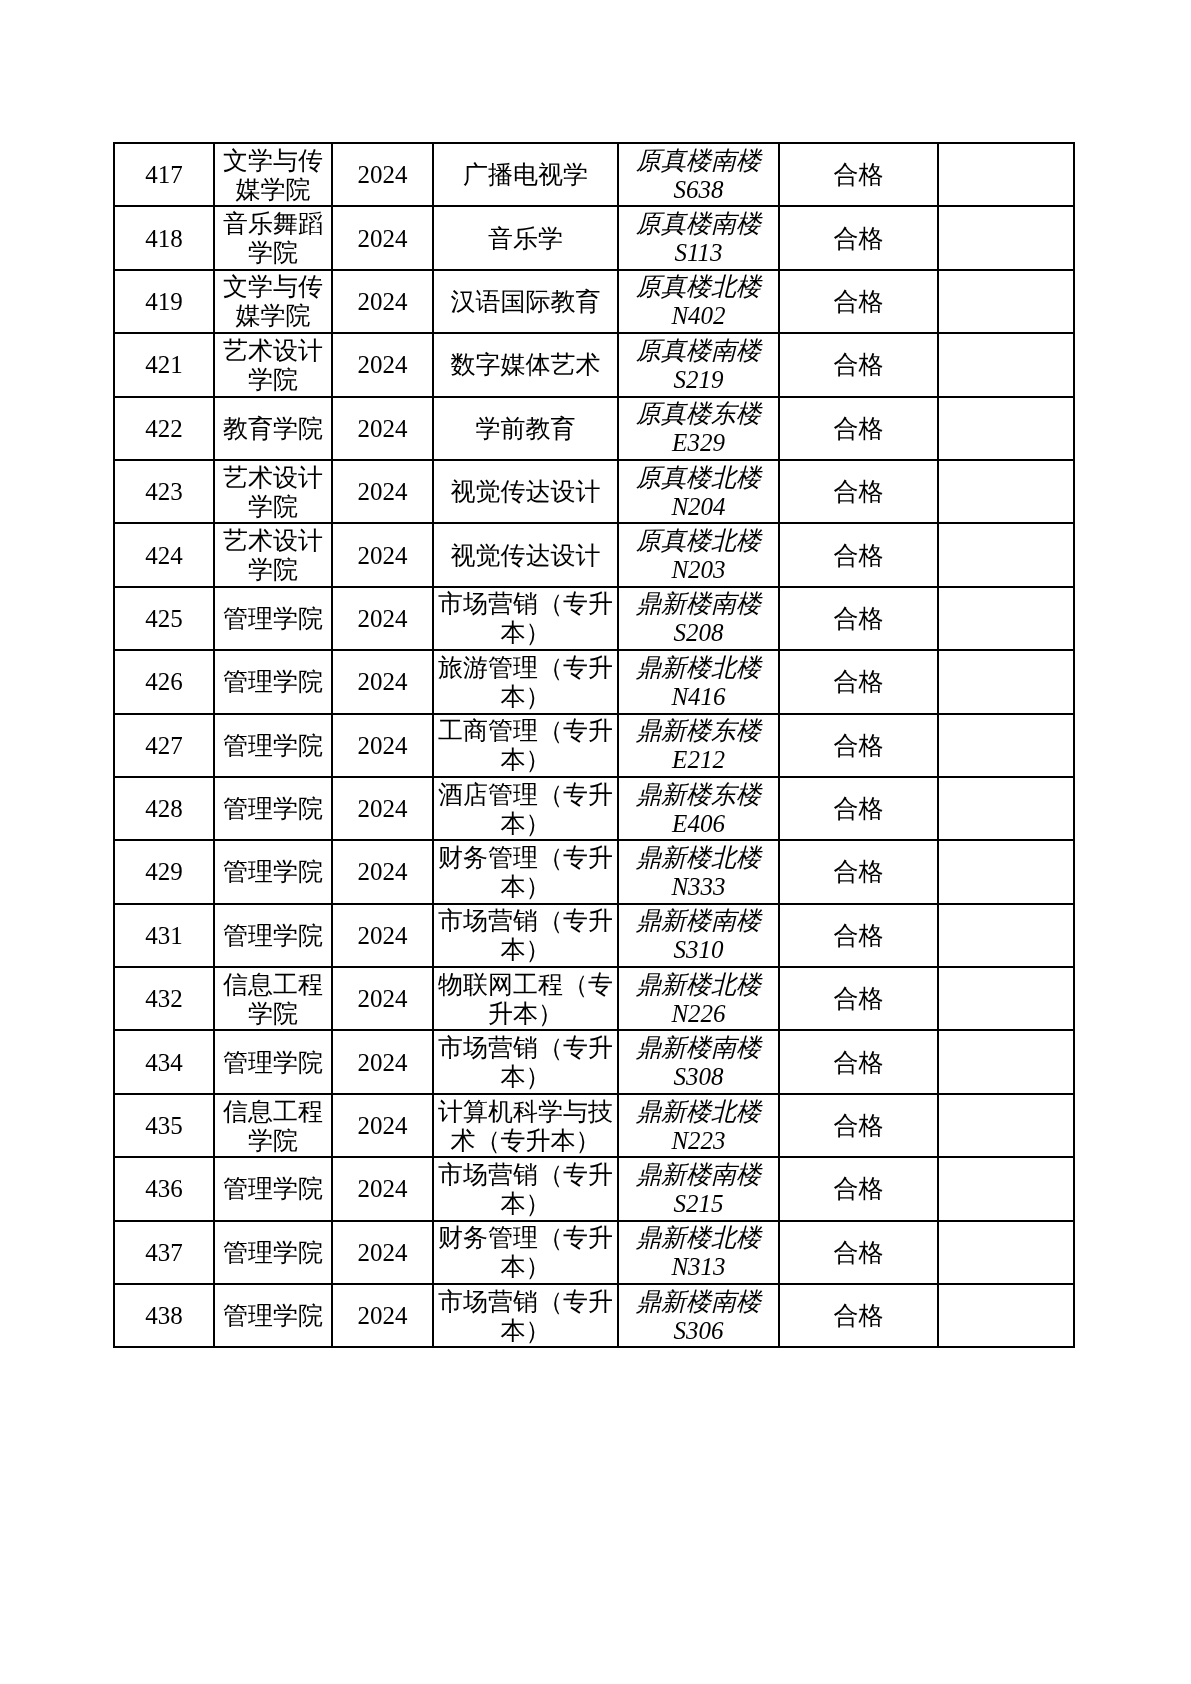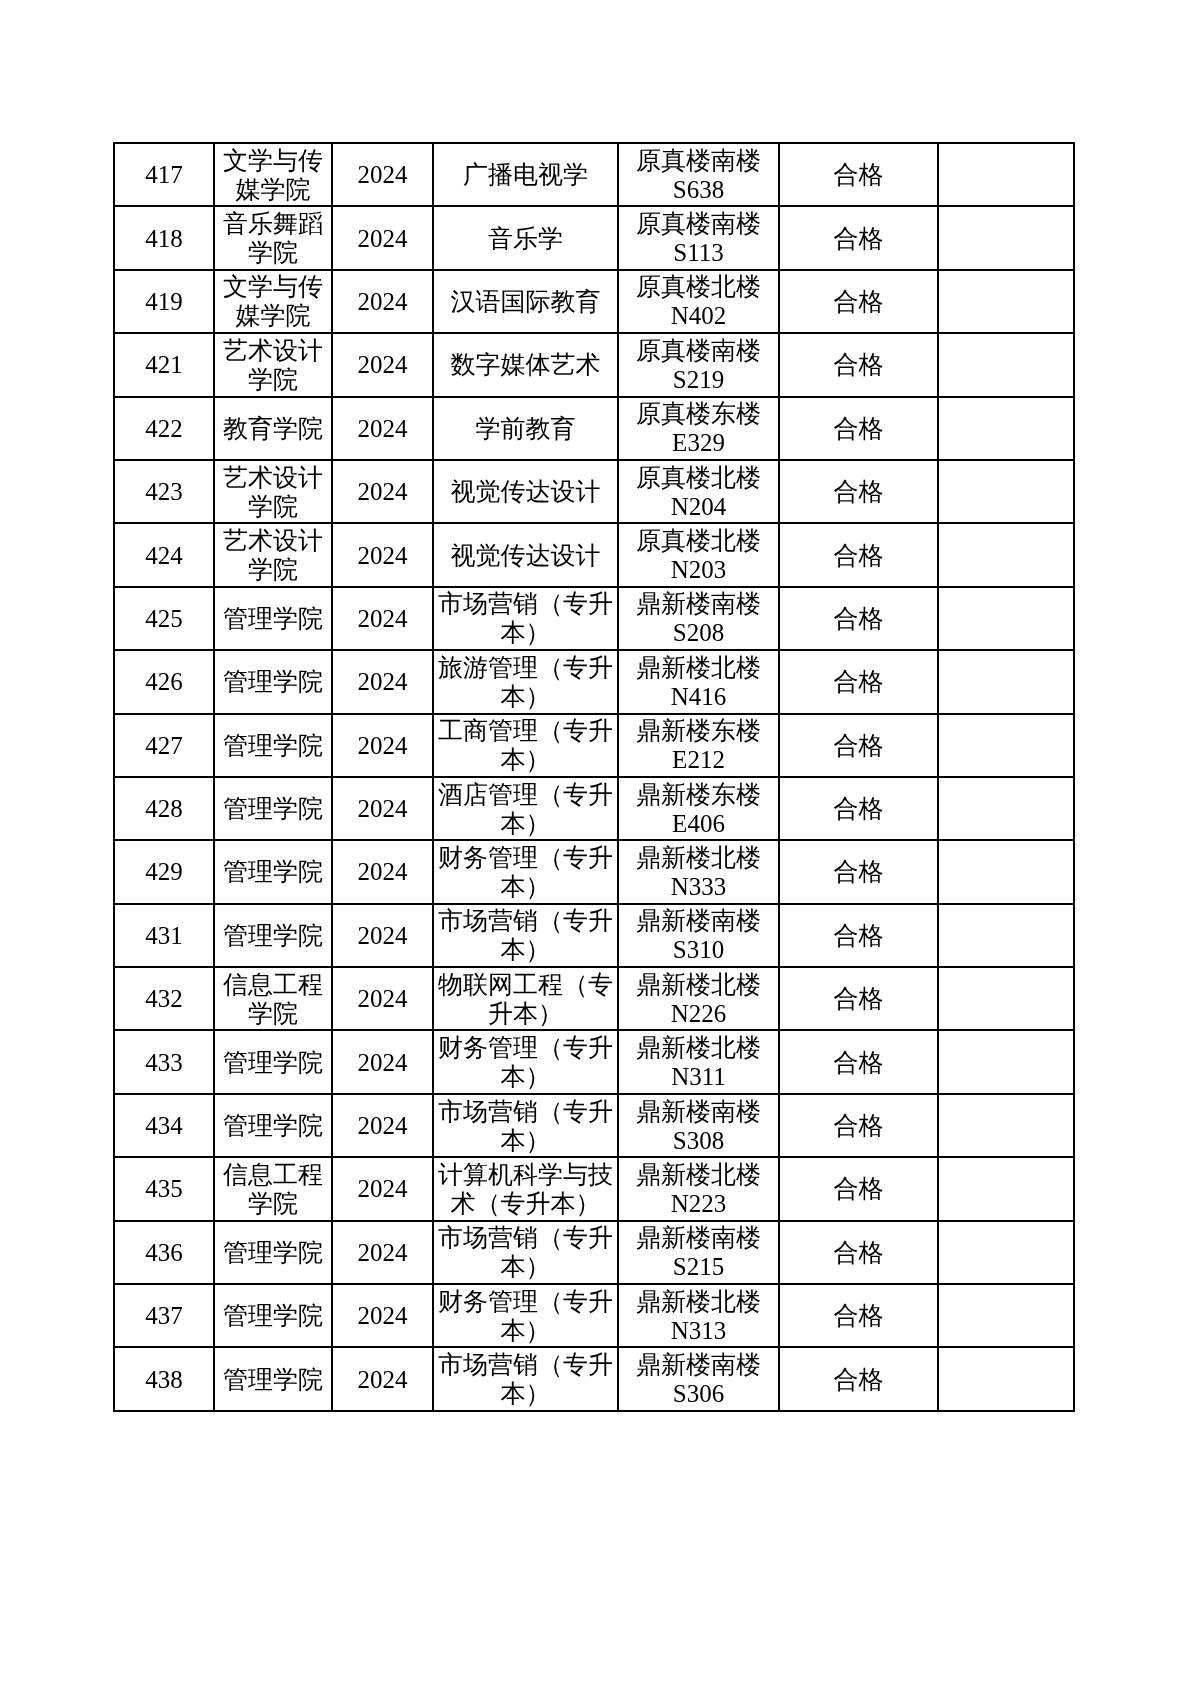--- a/index.html
+++ b/index.html
@@ -40,21 +40,21 @@
     font-size: 25px;
     line-height: 29px;
     padding: 0;
     overflow: hidden;
     word-break: normal;
   }
   td.c-no      { padding: 0 2px; }
   td.c-college { padding: 0 4px; }  
   td.c-year    { padding: 0 2px; }
   td.c-major   { padding: 0 1px; }  
-  td.c-room    { padding: 0 2px; }
+  td.c-room    { padding: 0 2px; font-style: italic; }
   td.c-status  { padding: 0 2px; }
   td.c-note    { padding: 0 2px; }
   td.c-room .room-line { display: block; }
 </style>
 </head>
 <body>
 
 <div class="page">
   <table class="exam-table">
     <colgroup>
@@ -244,32 +244,20 @@
     <td class="c-year">2024</td>
     <td class="c-major">物联网工程（专升本）</td>
     <td class="c-room">
       <span class="room-line">鼎新楼北楼</span>
       <span class="room-line">N226</span>
     </td>
     <td class="c-status">合格</td>
     <td class="c-note"></td>
   </tr>
 
-  <tr>
-    <td class="c-no">433</td>
-    <td class="c-college">管理学院</td>
-    <td class="c-year">2024</td>
-    <td class="c-major">财务管理（专升本）</td>
-    <td class="c-room">
-      <span class="room-line">鼎新楼北楼</span>
-      <span class="room-line">N311</span>
-    </td>
-    <td class="c-status">合格</td>
-    <td class="c-note"></td>
-  </tr>
 
   <tr>
     <td class="c-no">434</td>
     <td class="c-college">管理学院</td>
     <td class="c-year">2024</td>
     <td class="c-major">市场营销（专升本）</td>
     <td class="c-room">
       <span class="room-line">鼎新楼南楼</span>
       <span class="room-line">S308</span>
     </td>

